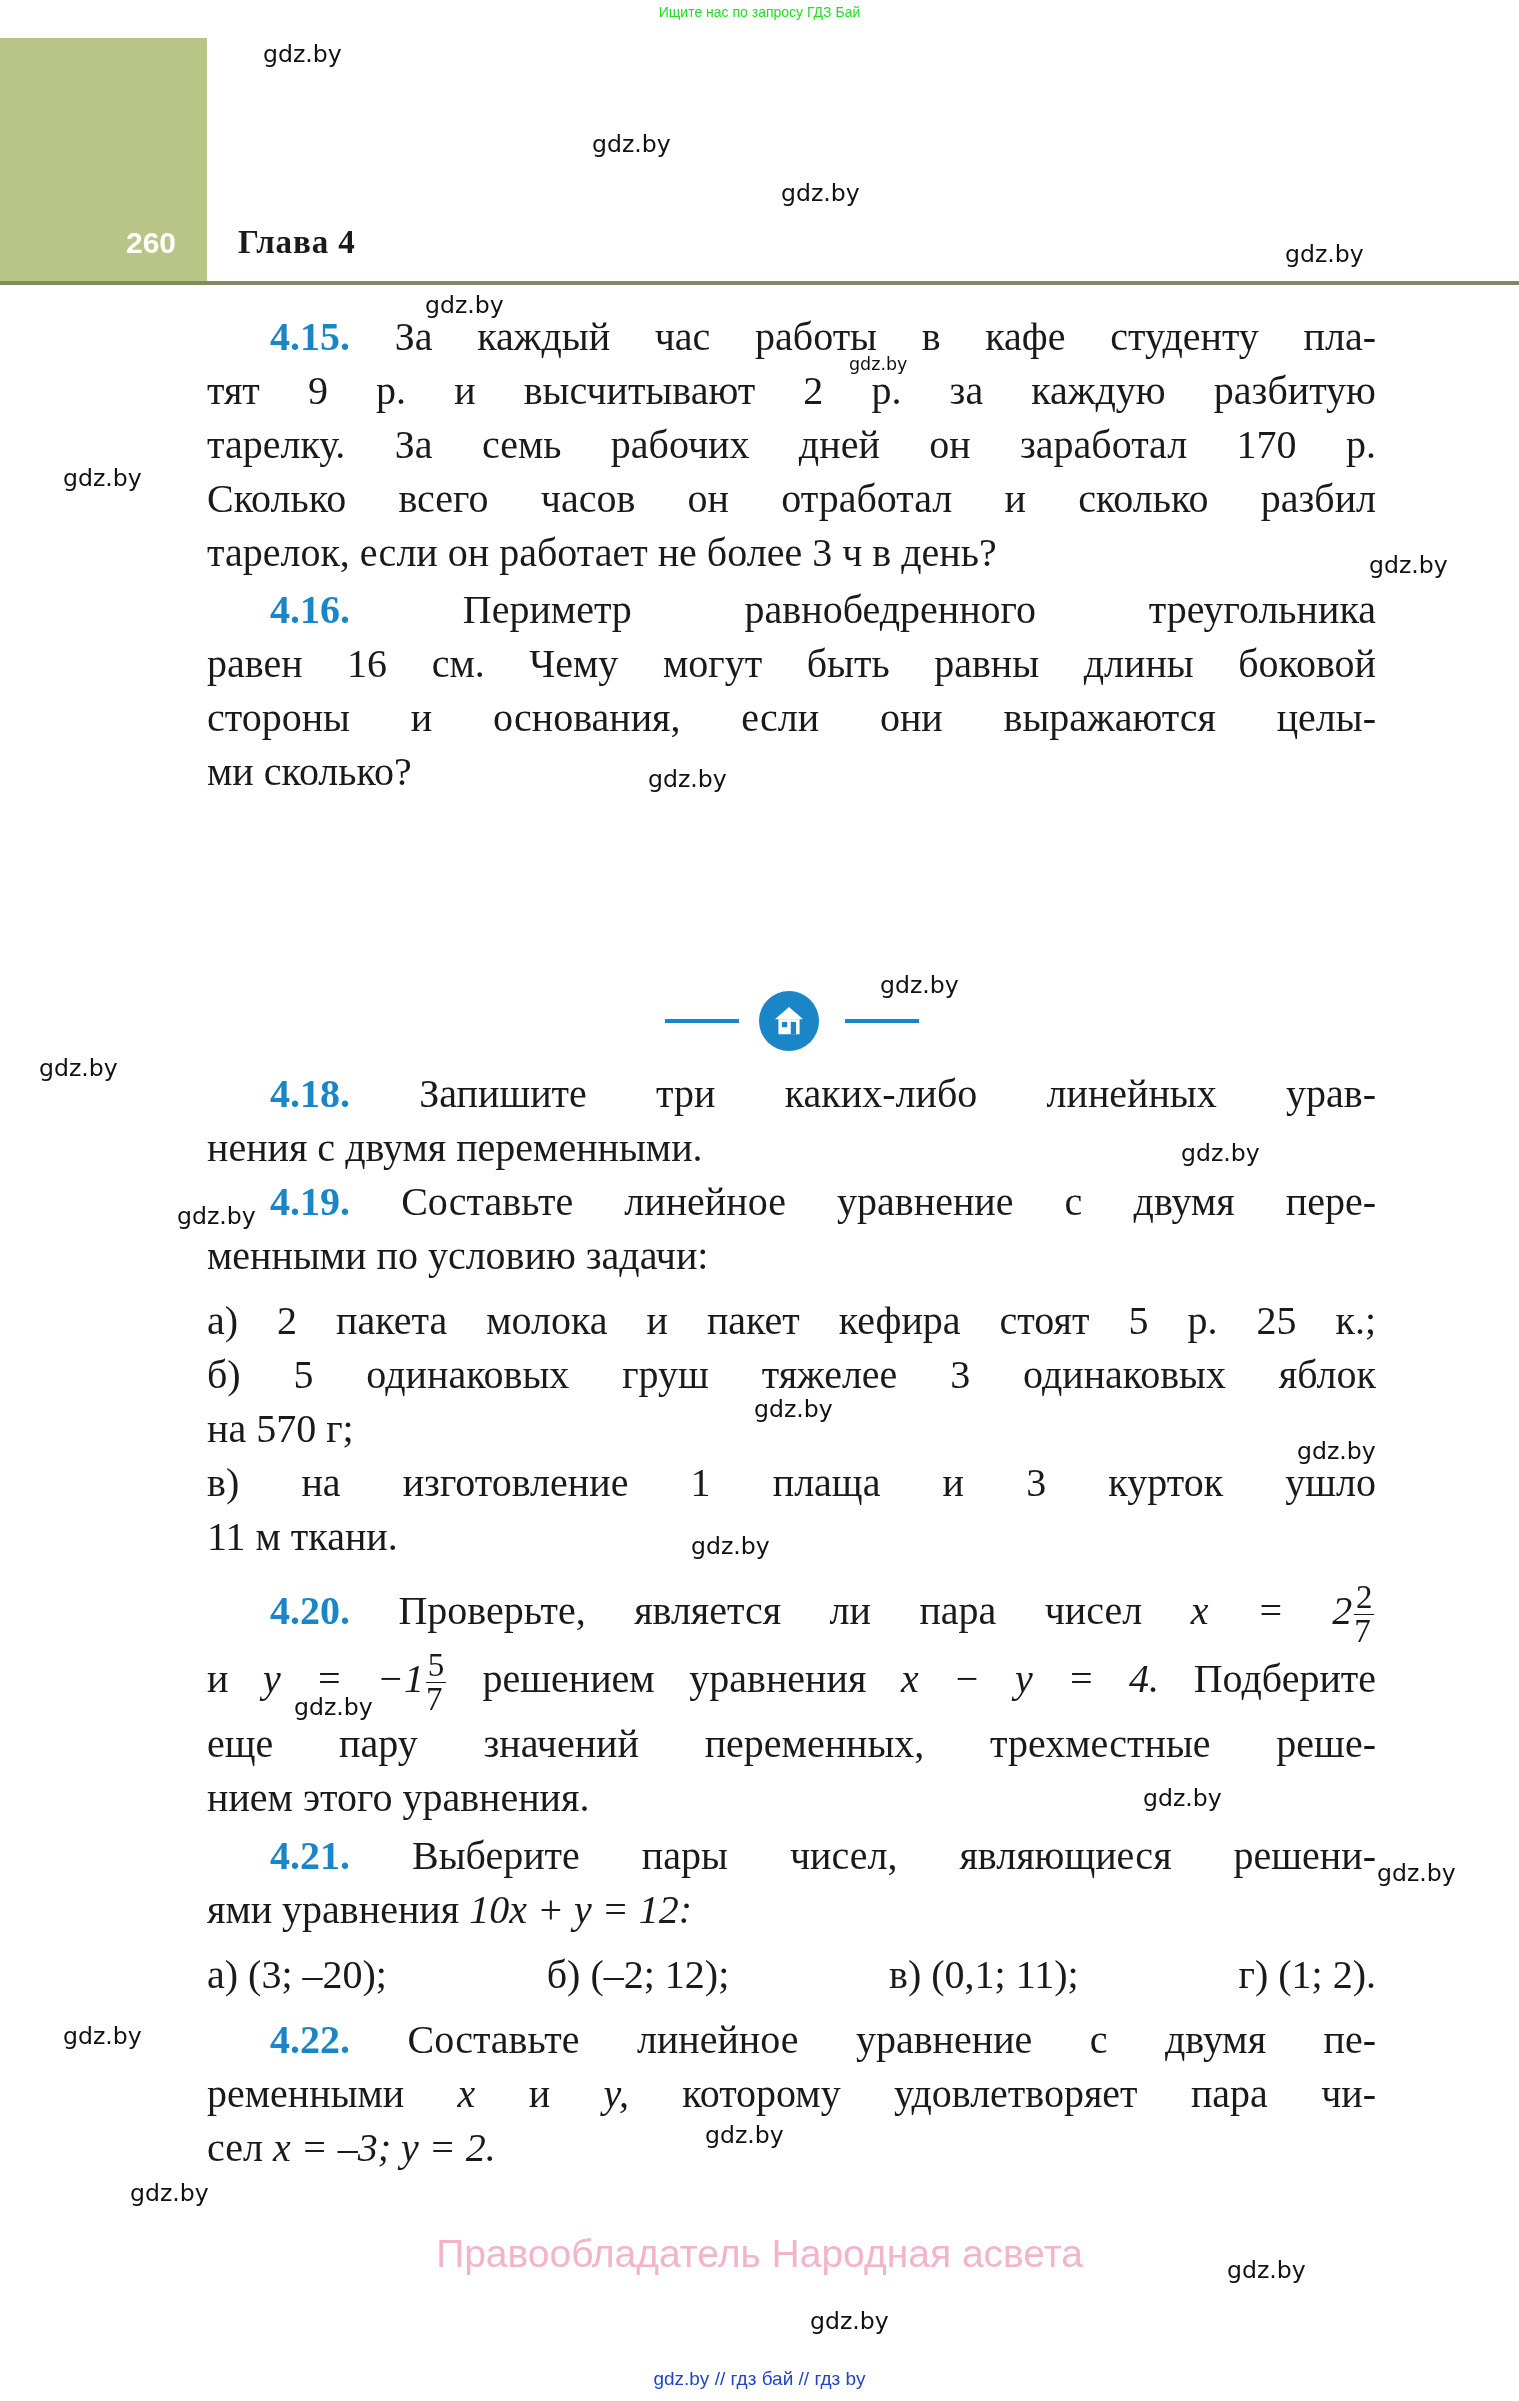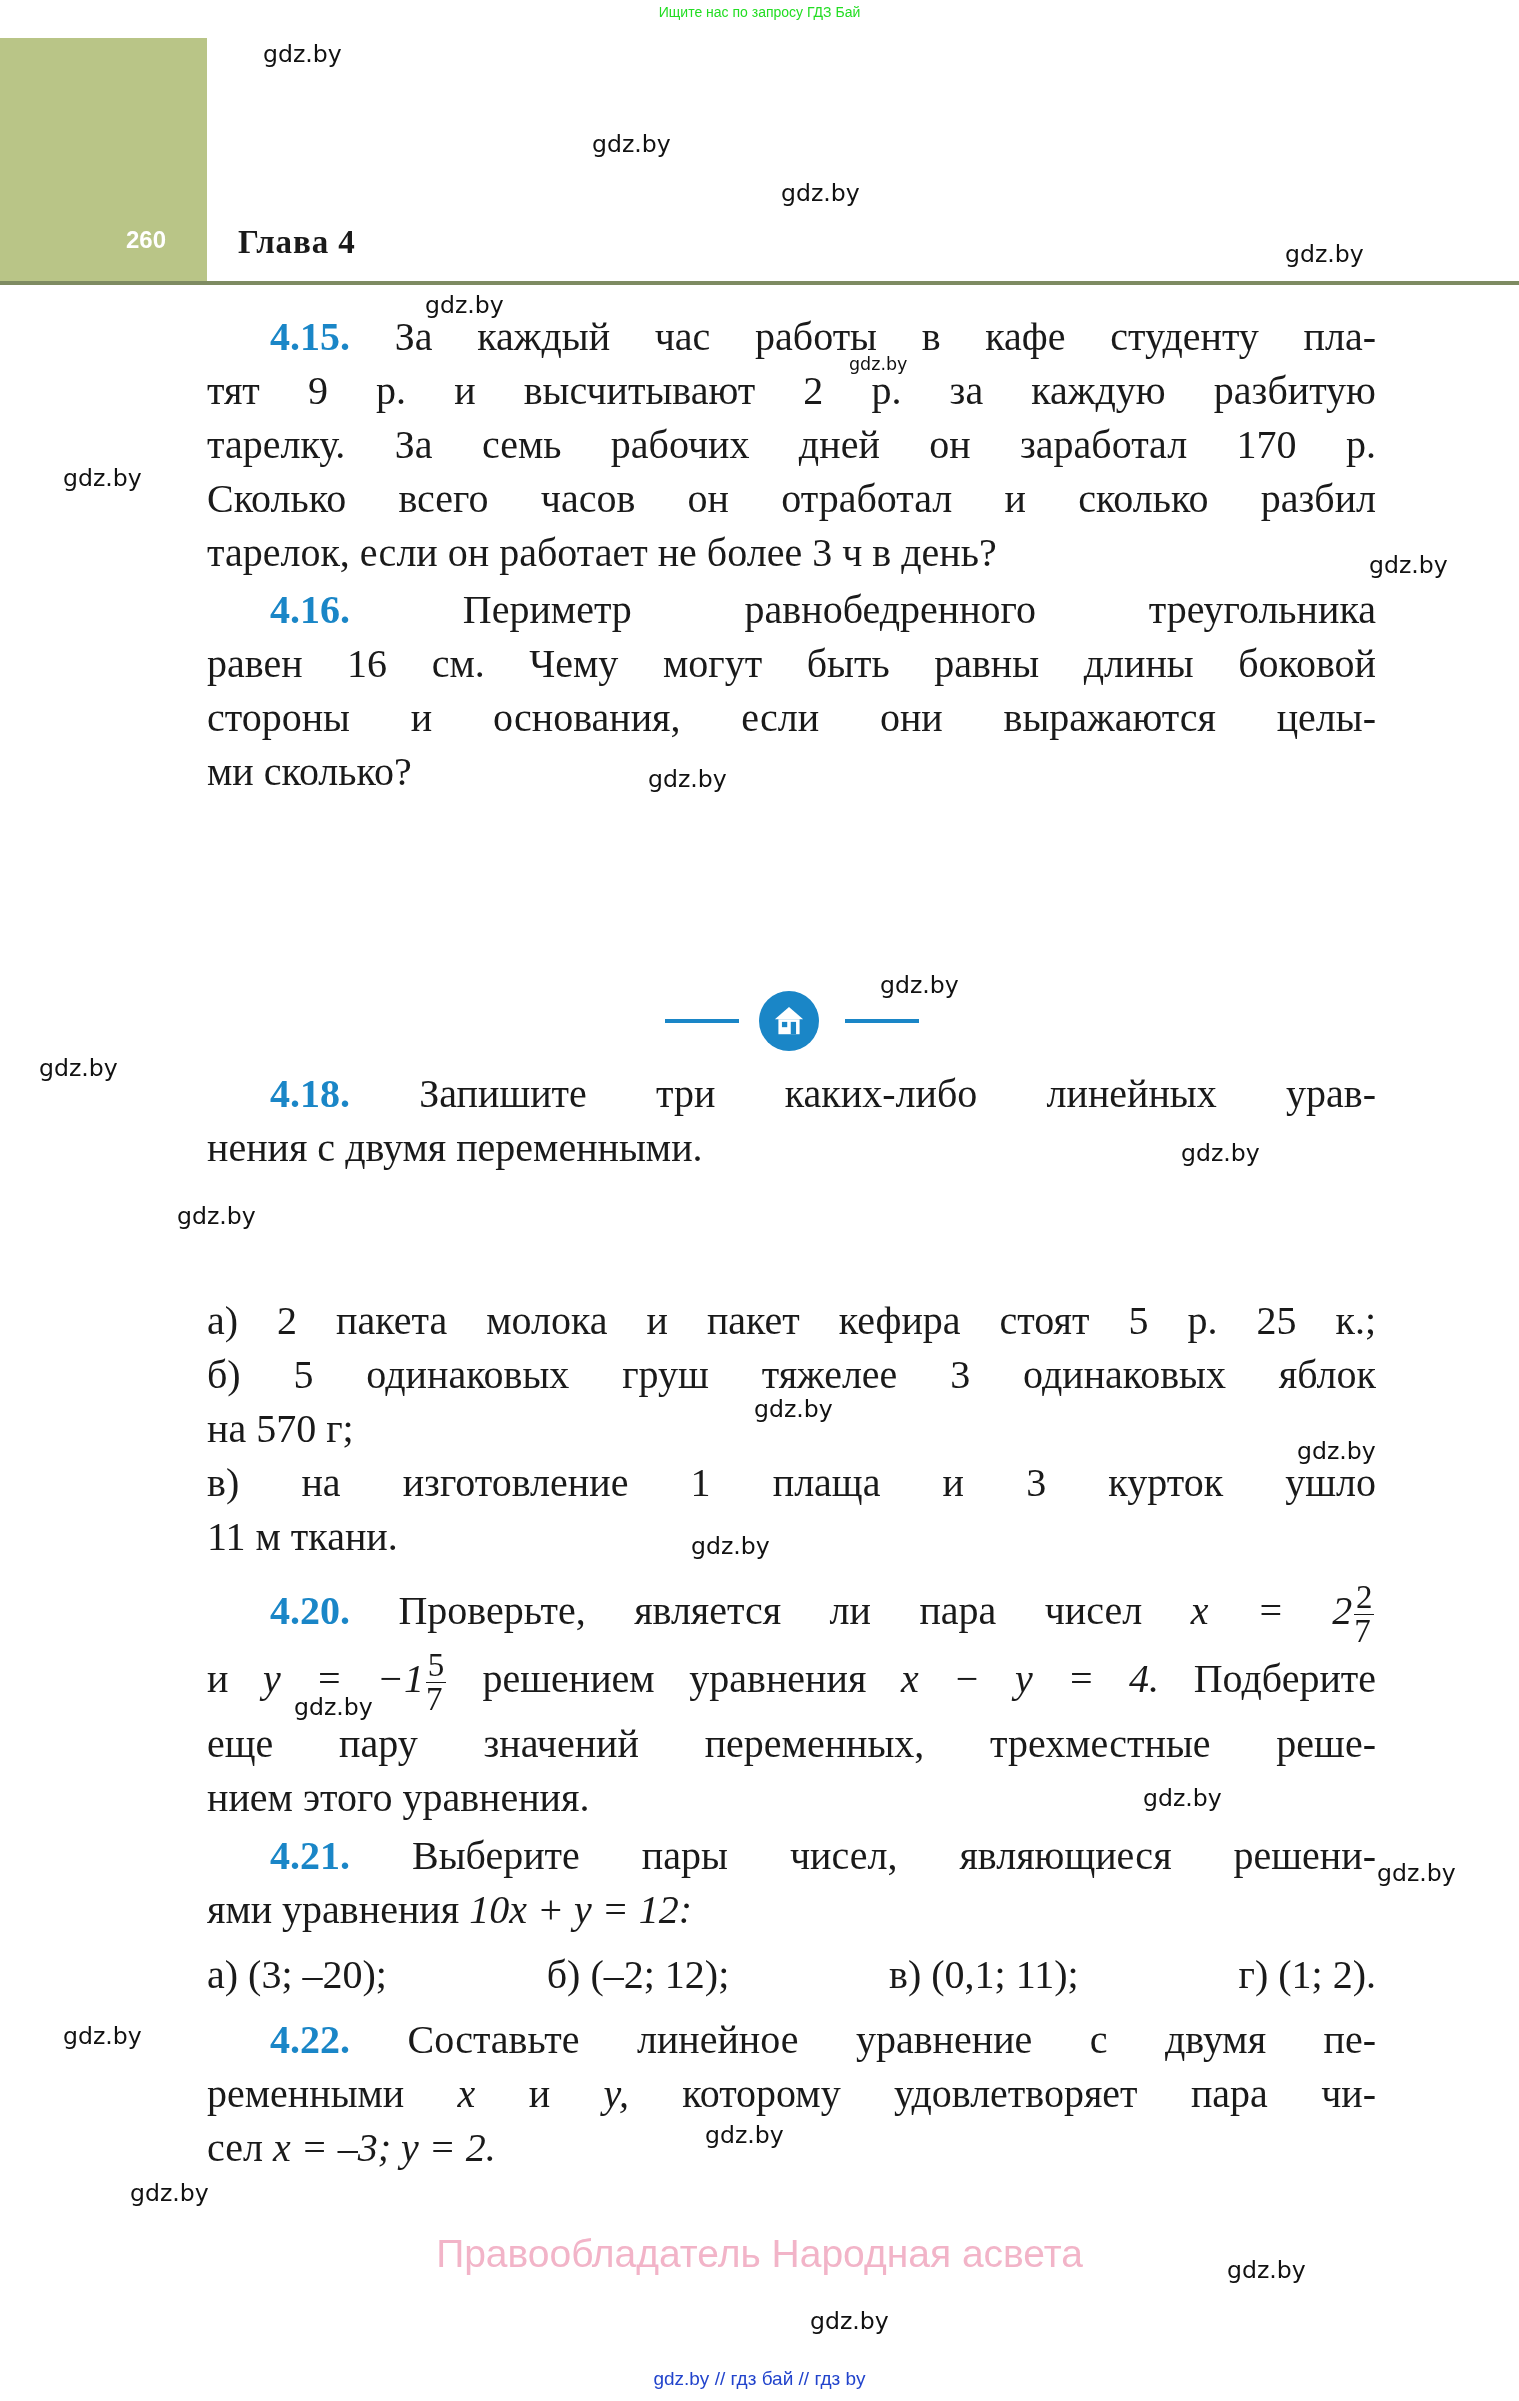--- a/index.html
+++ b/index.html
@@ -4,21 +4,21 @@
 <style>
   html, body { margin: 0; padding: 0; background: #ffffff; }
   body { width: 1519px; height: 2401px; position: relative; overflow: hidden; }
   .page { position: absolute; left: 0; top: 0; width: 1519px; height: 2401px; }
 
   .top-banner { position: absolute; left: 0; top: 3.5px; width: 1519px; text-align: center;
     font-family: "Liberation Sans", sans-serif; font-size: 14px; color: #22dd22; }
 
   .green-block { position: absolute; left: 0; top: 38px; width: 207px; height: 245px; background: #b9c587; }
   .page-num { position: absolute; left: 126px; top: 226px; font-family: "Liberation Sans", sans-serif;
-    font-weight: bold; font-size: 24px; color: #ffffff; }
+    font-weight: bold; font-size: 30px; color: #ffffff; }
   .chapter { position: absolute; left: 238px; top: 224px; font-family: "Liberation Serif", serif;
     font-weight: bold; font-size: 33px; color: #1a1a1a; letter-spacing: 0.9px; }
   .header-rule { position: absolute; left: 0; top: 281px; width: 1519px; height: 4.4px; background: #7e8b62; }
 
   .text { position: absolute; left: 207px; width: 1169px; font-family: "Liberation Serif", serif;
     font-size: 40px; color: #1a1a1a; line-height: 54px; }
   .line { display: block; white-space: nowrap; height: 54px; text-align: justify; text-align-last: justify; font-family: Liberation Serif, serif; }
   .line.last { text-align-last: left; }
   .num { color: #1a86c7; font-weight: bold; }
   .indent { padding-left: 63px; }
@@ -76,20 +76,24 @@
       </svg>
     </div>
     <div class="hw-line" style="left:180px;"></div>
   </div>
 
   <div class="text" style="top:1067px;">
     <span class="line indent"><span class="num">4.18.</span> <span>Запишите три каких-либо линейных урав-</span></span>
     <span class="line last">нения с двумя переменными.</span>
   </div>
 
+  <div class="text" style="top:1175px;">
+    <span class="line indent"><span class="num">4.19.</span> <span>Составьте линейное уравнение с двумя пере-</span></span>
+    <span class="line last">менными по условию задачи:</span>
+  </div>
   <div class="text" style="top:1294px;">
     <span class="line">а) 2 пакета молока и пакет кефира стоят 5 р. 25 к.;</span>
     <span class="line">б) 5 одинаковых груш тяжелее 3 одинаковых яблок</span>
     <span class="line last">на 570 г;</span>
     <span class="line">в) на изготовление 1 плаща и 3 курток ушло</span>
     <span class="line last">11 м ткани.</span>
   </div>
 
   <div class="text" style="top:1581px;">
     <span class="line indent" style="height:68px;"><span class="num">4.20.</span> <span>Проверьте, является ли пара чисел</span> <span class="math">x = 2</span><span class="frac"><span class="n">2</span><span class="d">7</span></span></span>

